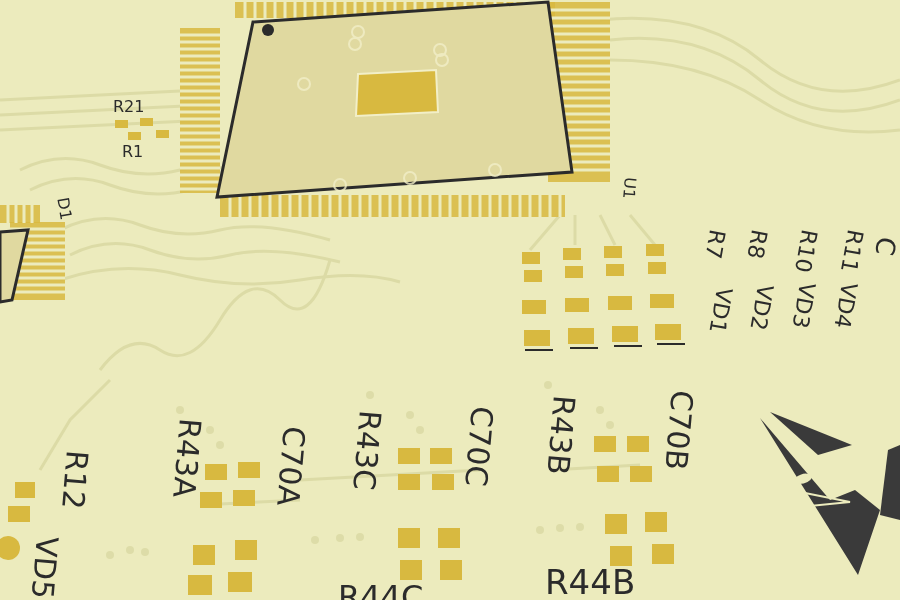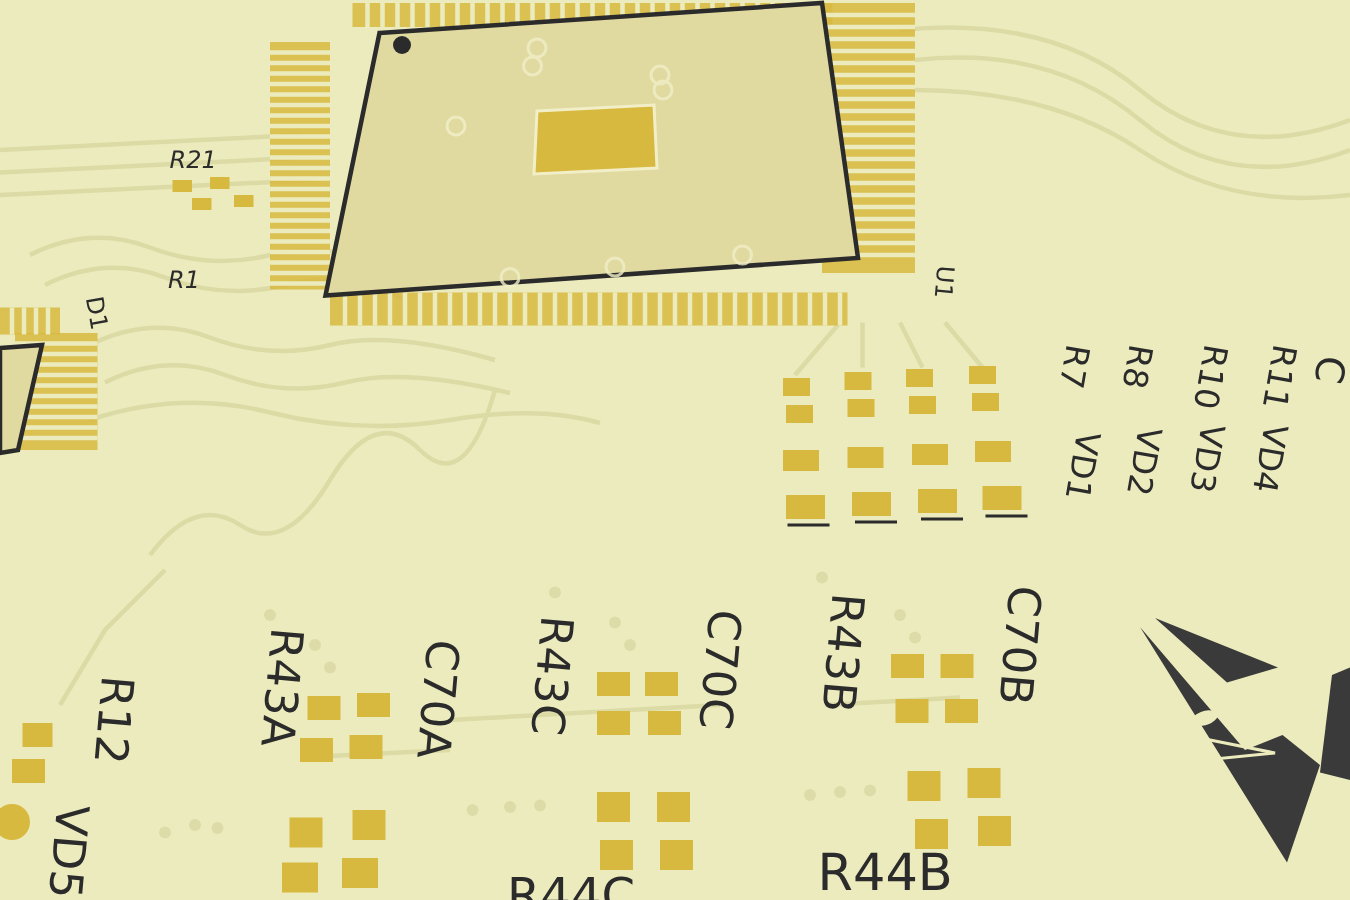--- a/index.html
+++ b/index.html
@@ -155,22 +155,22 @@
 
     <g>
       <polygon points="760,418 858,575 880,510 855,490 830,500" fill="#3a3a3a"></polygon>
       <polygon points="770,412 852,445 818,455" fill="#3a3a3a"></polygon>
       <polygon points="888,450 900,445 900,520 880,515" fill="#3a3a3a"></polygon>
       <path d="M795 478 q10-8 18-2 q-4 8-14 8z" fill="#ecebbd"></path>
       <path d="M800 492 l50 10 l-40 4z" fill="none" stroke="#ecebbd" stroke-width="2"></path>
     </g>
   </svg>
 
-  <div class="silk" style="left:113px;top:97px;font-size:16px;font-style:italic;">R21</div>
-  <div class="silk" style="left:112px;top:142px;font-size:16px;font-style:italic;margin-top:35px;">R1</div>
+  <div class="silk" style="left:113px;top:97px;font-size:16px;">R21</div>
+  <div class="silk" style="left:122px;top:142px;font-size:16px;">R1</div>
   <div class="silk" style="left:72px;top:196px;font-size:16px;transform:rotate(80deg);">D1</div>
   <div class="silk" style="left:640px;top:178px;font-size:16px;transform:rotate(95deg);">U1</div>
 
   <div class="silk" style="left:868px;top:232px;font-size:22px;transform:rotate(100deg);">R11</div>
   <div class="silk" style="left:822px;top:232px;font-size:22px;transform:rotate(100deg);">R10</div>
   <div class="silk" style="left:772px;top:232px;font-size:22px;transform:rotate(100deg);">R8</div>
   <div class="silk" style="left:730px;top:232px;font-size:22px;transform:rotate(100deg);">R7</div>
 
   <div class="silk" style="left:862px;top:285px;font-size:22px;transform:rotate(100deg);">VD4</div>
   <div class="silk" style="left:820px;top:285px;font-size:22px;transform:rotate(100deg);">VD3</div>

